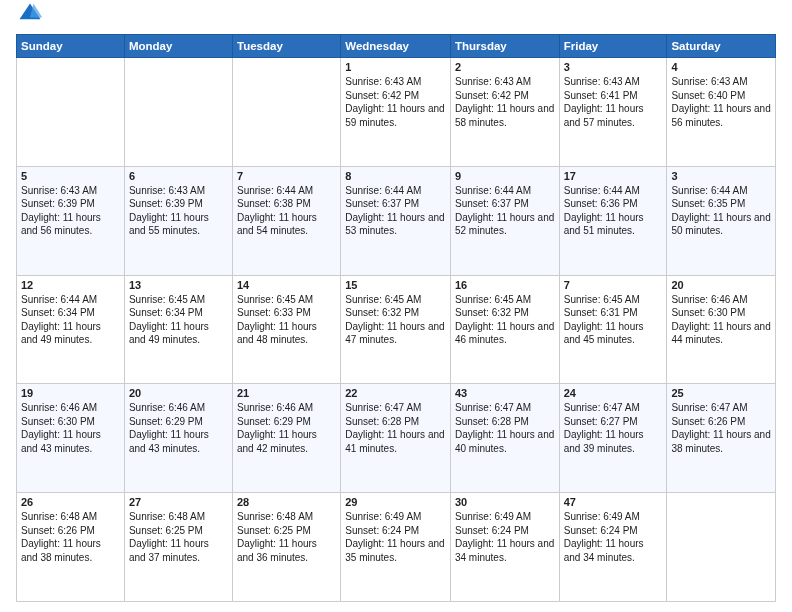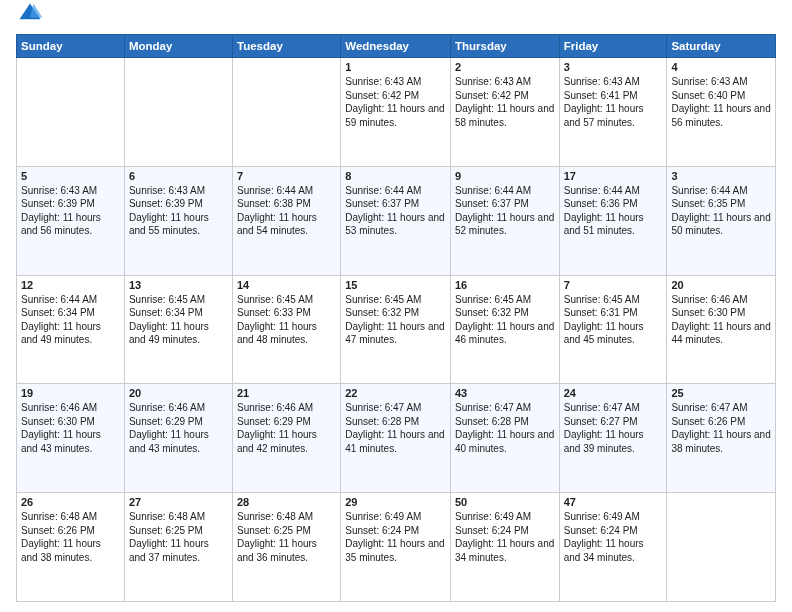--- a/index.html
+++ b/index.html
@@ -317,21 +317,21 @@
 Sunset: 6:25 PM
 Daylight: 11 hours and 36 minutes.</div>
           </td>
           <td>
             <div class="day-number">29</div>
             <div class="day-info" style="white-space: pre-line;">Sunrise: 6:49 AM
 Sunset: 6:24 PM
 Daylight: 11 hours and 35 minutes.</div>
           </td>
           <td>
-            <div class="day-number">50</div>
+            <div class="day-number">30</div>
             <div class="day-info" style="white-space: pre-line;">Sunrise: 6:49 AM
 Sunset: 6:24 PM
 Daylight: 11 hours and 34 minutes.</div>
           </td>
           <td>
             <div class="day-number">47</div>
             <div class="day-info" style="white-space: pre-line;">Sunrise: 6:49 AM
 Sunset: 6:24 PM
 Daylight: 11 hours and 34 minutes.</div>
           </td>

